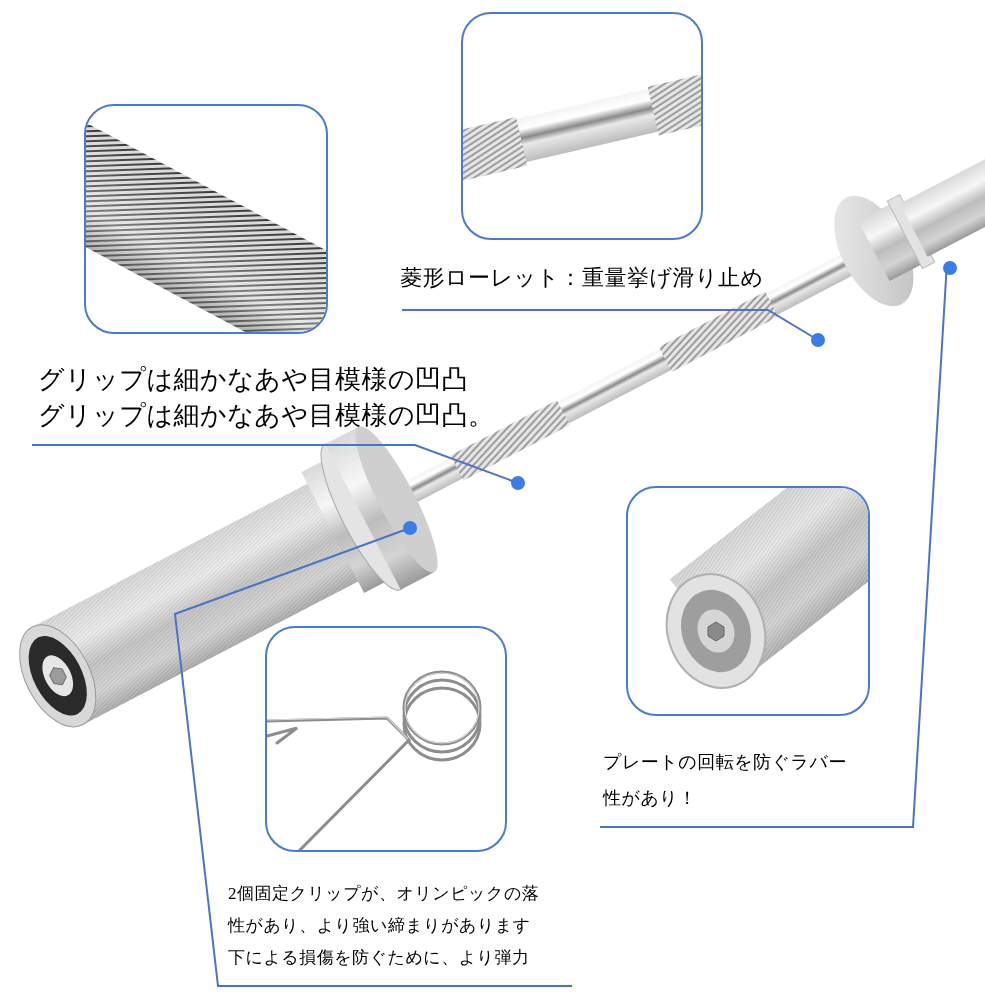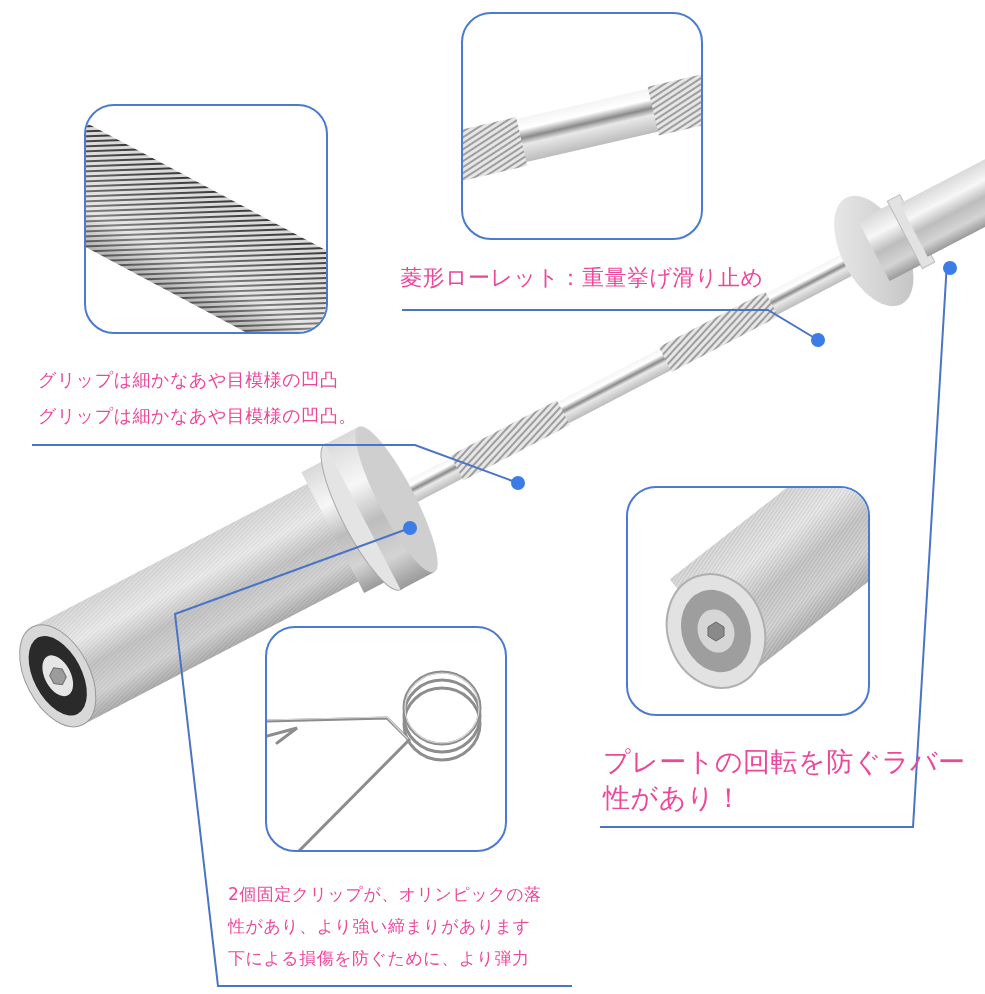--- a/index.html
+++ b/index.html
@@ -1,22 +1,22 @@
 <!DOCTYPE html>
 <html><head>
 <meta charset="utf-8">
 <style>
   html, body { margin: 0; padding: 0; background: #ffffff; }
   body { width: 985px; height: 994px; position: relative; overflow: hidden;
          font-family: "DejaVu Sans", "Liberation Sans", sans-serif; color: #111; }
   .stage { position: absolute; left: 0; top: 0; width: 985px; height: 994px; }
-  .callout-text { position: absolute; color: #ec4899; white-space: nowrap; letter-spacing: 0.5px; }
+  .callout-text { position: absolute; color: #000000; white-space: nowrap; letter-spacing: 0.5px; font-family: Liberation Serif, serif; }
   .t-knurl { left: 400px; top: 263px; font-size: 22px; }
-  .t-grip { left: 38px; top: 362px; font-size: 18px; line-height: 36px; }
-  .t-ring { left: 603px; top: 744px; font-size: 27px; line-height: 36px; }
+  .t-grip { left: 38px; top: 362px; font-size: 26px; line-height: 36px; }
+  .t-ring { left: 603px; top: 744px; font-size: 18px; line-height: 36px; }
   .t-clip { left: 228px; top: 878px; font-size: 17px; line-height: 32px; }
   .inset { position: absolute; border: 2px solid #4a7bd0; border-radius: 30px; overflow: hidden; background: #fff; }
   .inset svg { display: block; }
 </style>
 </head>
 <body>
 
 <div class="stage">
 
   <svg class="stage" width="985" height="994" viewBox="0 0 985 994">

